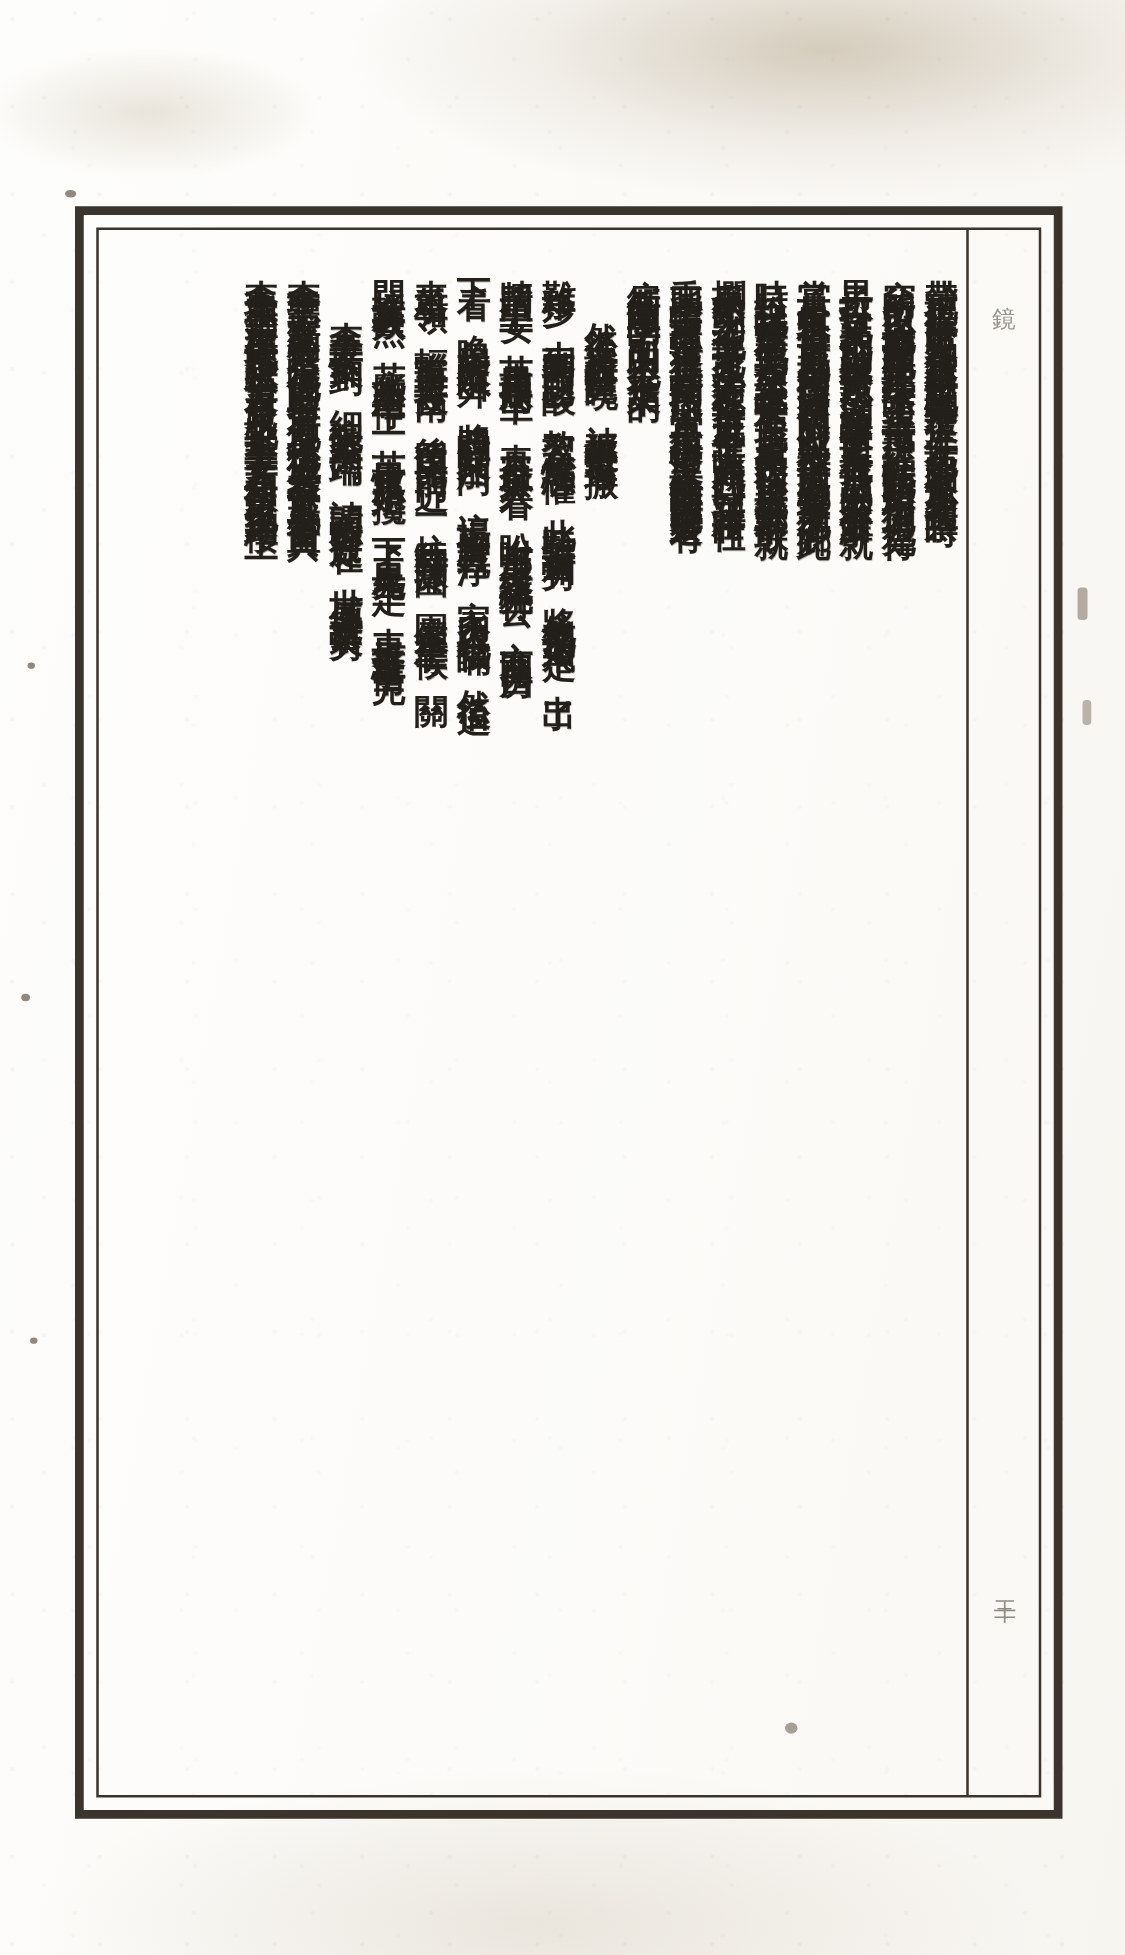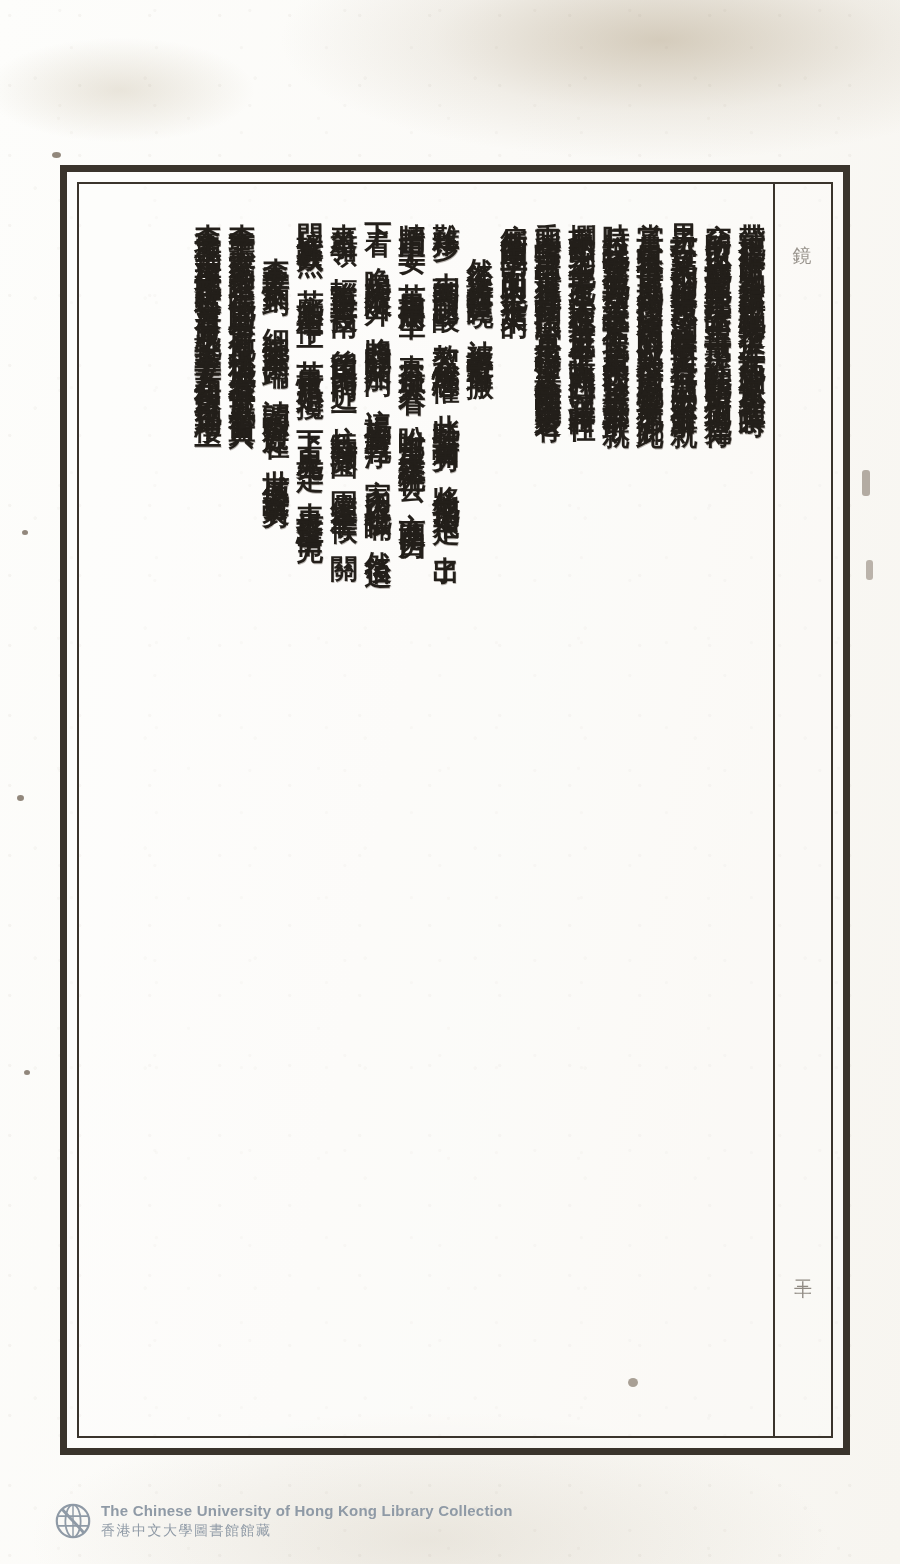--- a/index.html
+++ b/index.html
@@ -195,28 +195,13 @@
         <div class="tcol">來重引領　輕車而去再投南　後門更比前門近　一炷香時到沐園　園僕李奎等候　關</div>
         <div class="tcol">門接進甚歡然　花廳上面車停上　苗貴忙將小姐攙　下了車兒先坐定　車夫打發事情完</div>
         <div class="tcol indent">李奎妻女忙來到　細碗香茶手内端　請問多妳何處在　世威便說女裝男</div>
         <div class="tcol">李奎聽了一家驚笑卻還不曉得他的真名但看了他身体也猜他必然有孕世威就着苗貴與</div>
         <div class="tcol">李奎搬了鋪蓋上樓先把卧房收拾方着香兒脫了靴子李奎妻女左右相扶自家也送到樓上</div>
       </div>
 
     </div>
   </div>
 
-  <div id="library-stamp">
-    <span class="globe">
-      <svg viewBox="0 0 40 40" width="36" height="36" aria-hidden="true">
-        <circle cx="20" cy="20" r="18" fill="none" stroke="#8f9aa6" stroke-width="2.4"></circle>
-        <ellipse cx="20" cy="20" rx="8.5" ry="18" fill="none" stroke="#8f9aa6" stroke-width="2"></ellipse>
-        <path d="M2.6 14.5 H37.4 M2.6 25.5 H37.4" stroke="#8f9aa6" stroke-width="2" fill="none"></path>
-        <path d="M20 2 L20 38" stroke="#8f9aa6" stroke-width="1.6"></path>
-        <path d="M9 8 C16 16, 24 24, 31 32" stroke="#8f9aa6" stroke-width="3.2" fill="none" stroke-linecap="round"></path>
-      </svg>
-    </span>
-    <span class="ls-lines">
-      <span class="ls-en">The Chinese University of Hong Kong Library Collection</span>
-      <span class="ls-zh">香港中文大學圖書館館藏</span>
-    </span>
-  </div>
 </div>
 
 </body></html>

